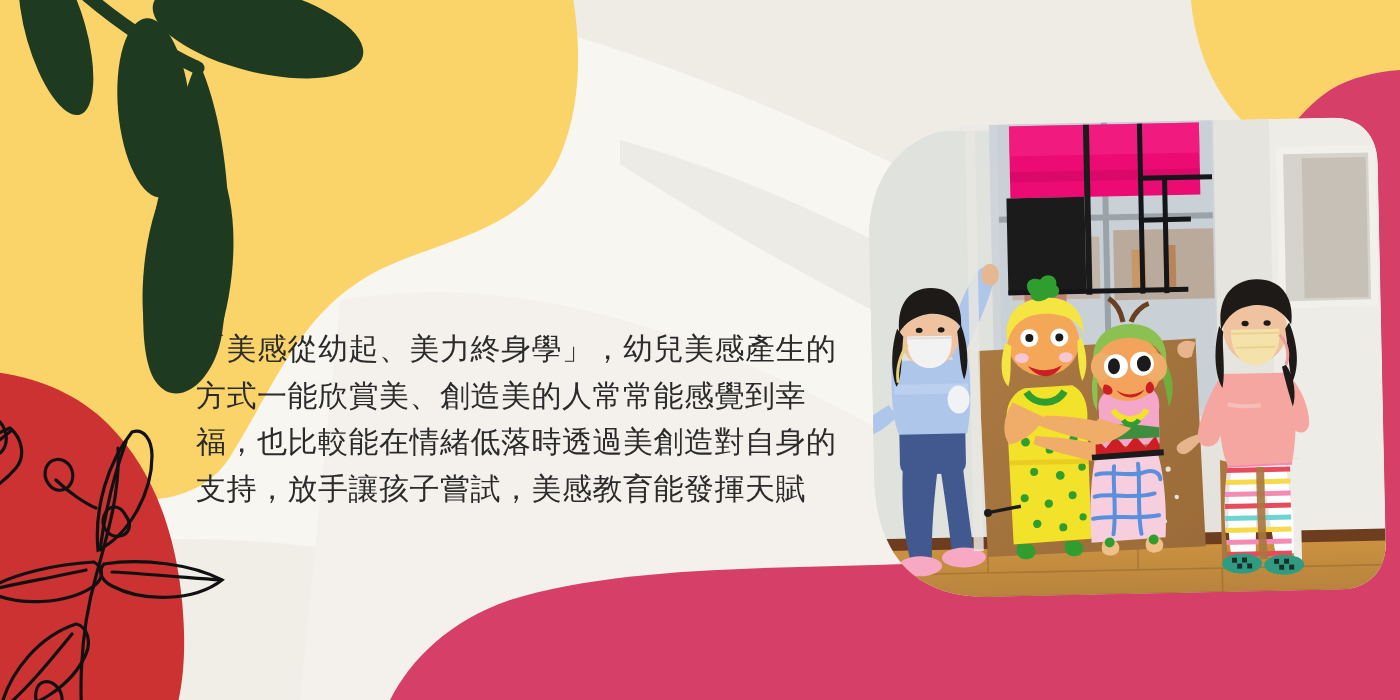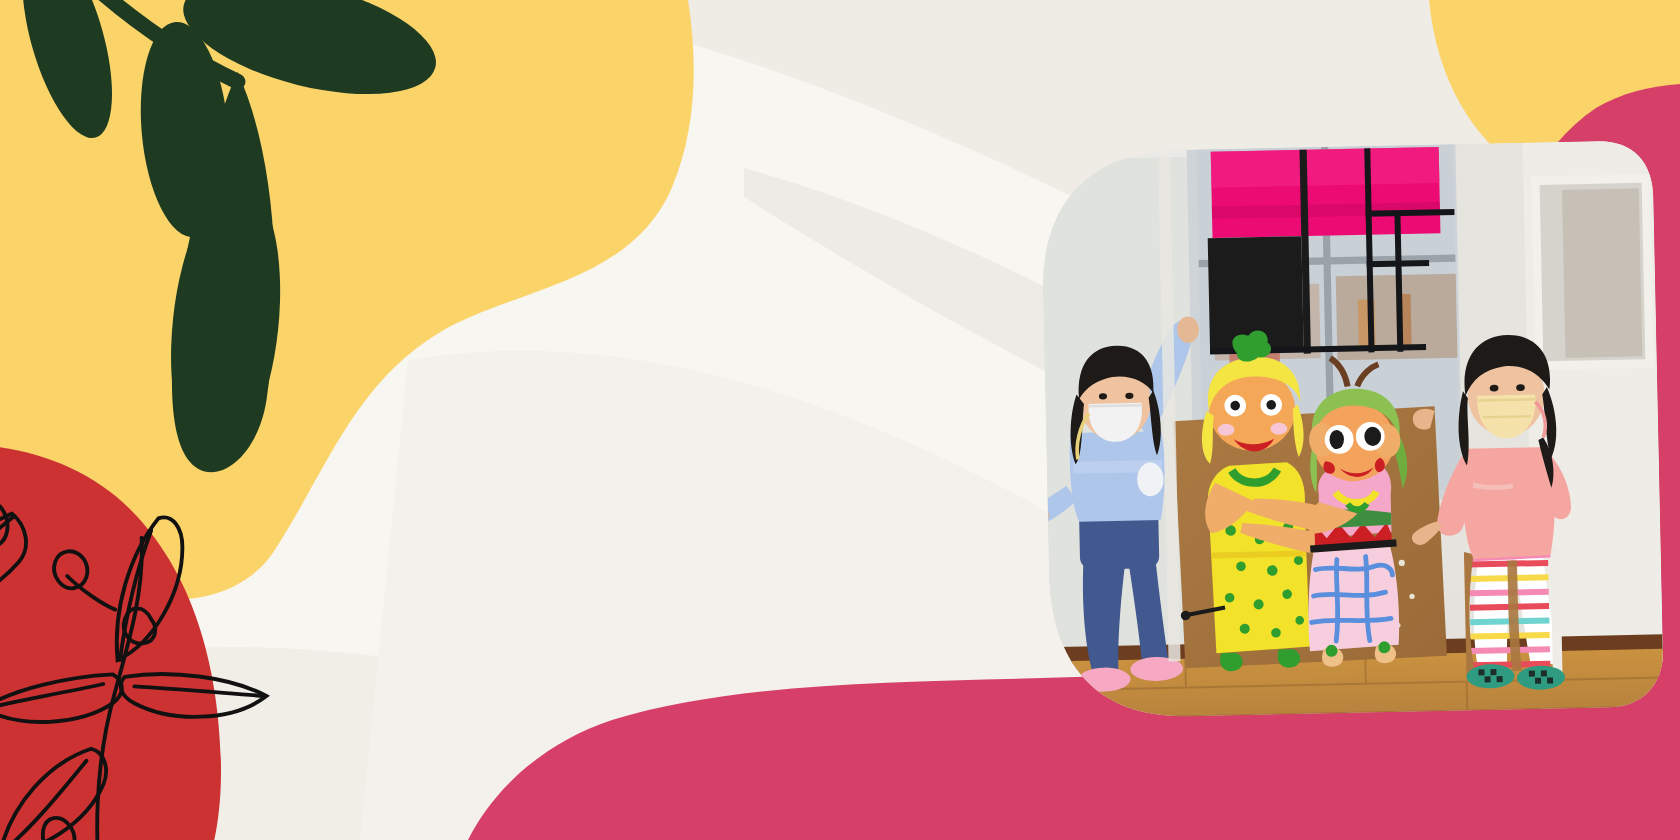--- a/index.html
+++ b/index.html
@@ -125,20 +125,21 @@
 
       <path d="M178,318 C170,308 158,310 156,322 C154,336 164,346 174,342 C184,338 184,326 178,318 Z"></path>
 
       <path d="M214,352 C256,348 316,360 350,382 C316,404 256,398 222,378 C210,370 206,358 214,352 Z"></path>
       <path d="M224,360 C268,366 320,376 348,382"></path>
 
       <path d="M200,366 C168,378 138,398 124,414"></path>
     </g>
   </svg>
 
+  <p id="body-copy">「美感從幼起、美力終身學」，幼兒美感產生的方式一能欣賞美、創造美的人常常能感覺到幸福，也比較能在情緒低落時透過美創造對自身的支持，放手讓孩子嘗試，美感教育能發揮天賦</p>
 
   <div id="photo-card">
     <svg viewBox="0 0 520 500" aria-hidden="true">
       <defs>
 
         <clipPath id="photoClip">
           <path d="M120,4 L470,4 C500,4 516,22 516,52 L516,430
                    C516,458 498,476 470,476 L120,476
                    C44,476 6,432 6,352 L6,120 C6,46 48,4 120,4 Z"></path>
         </clipPath>

